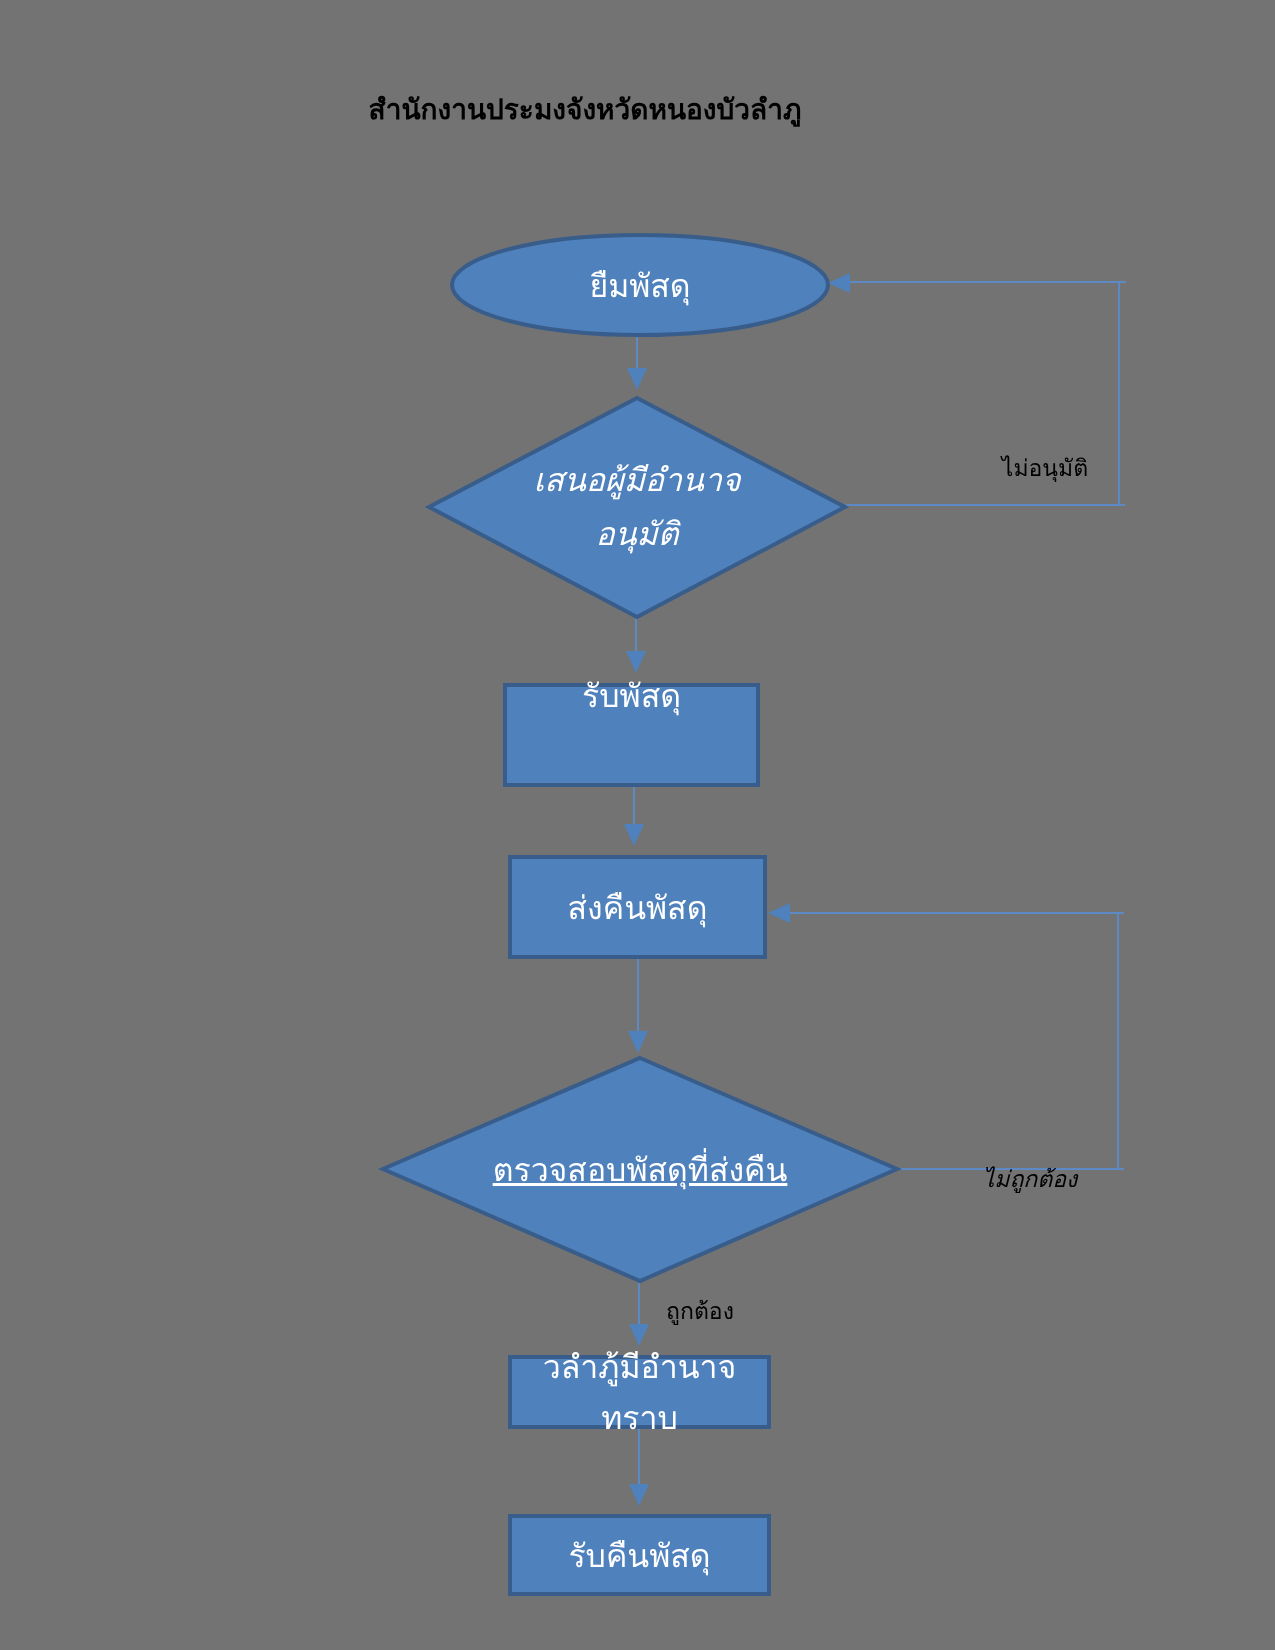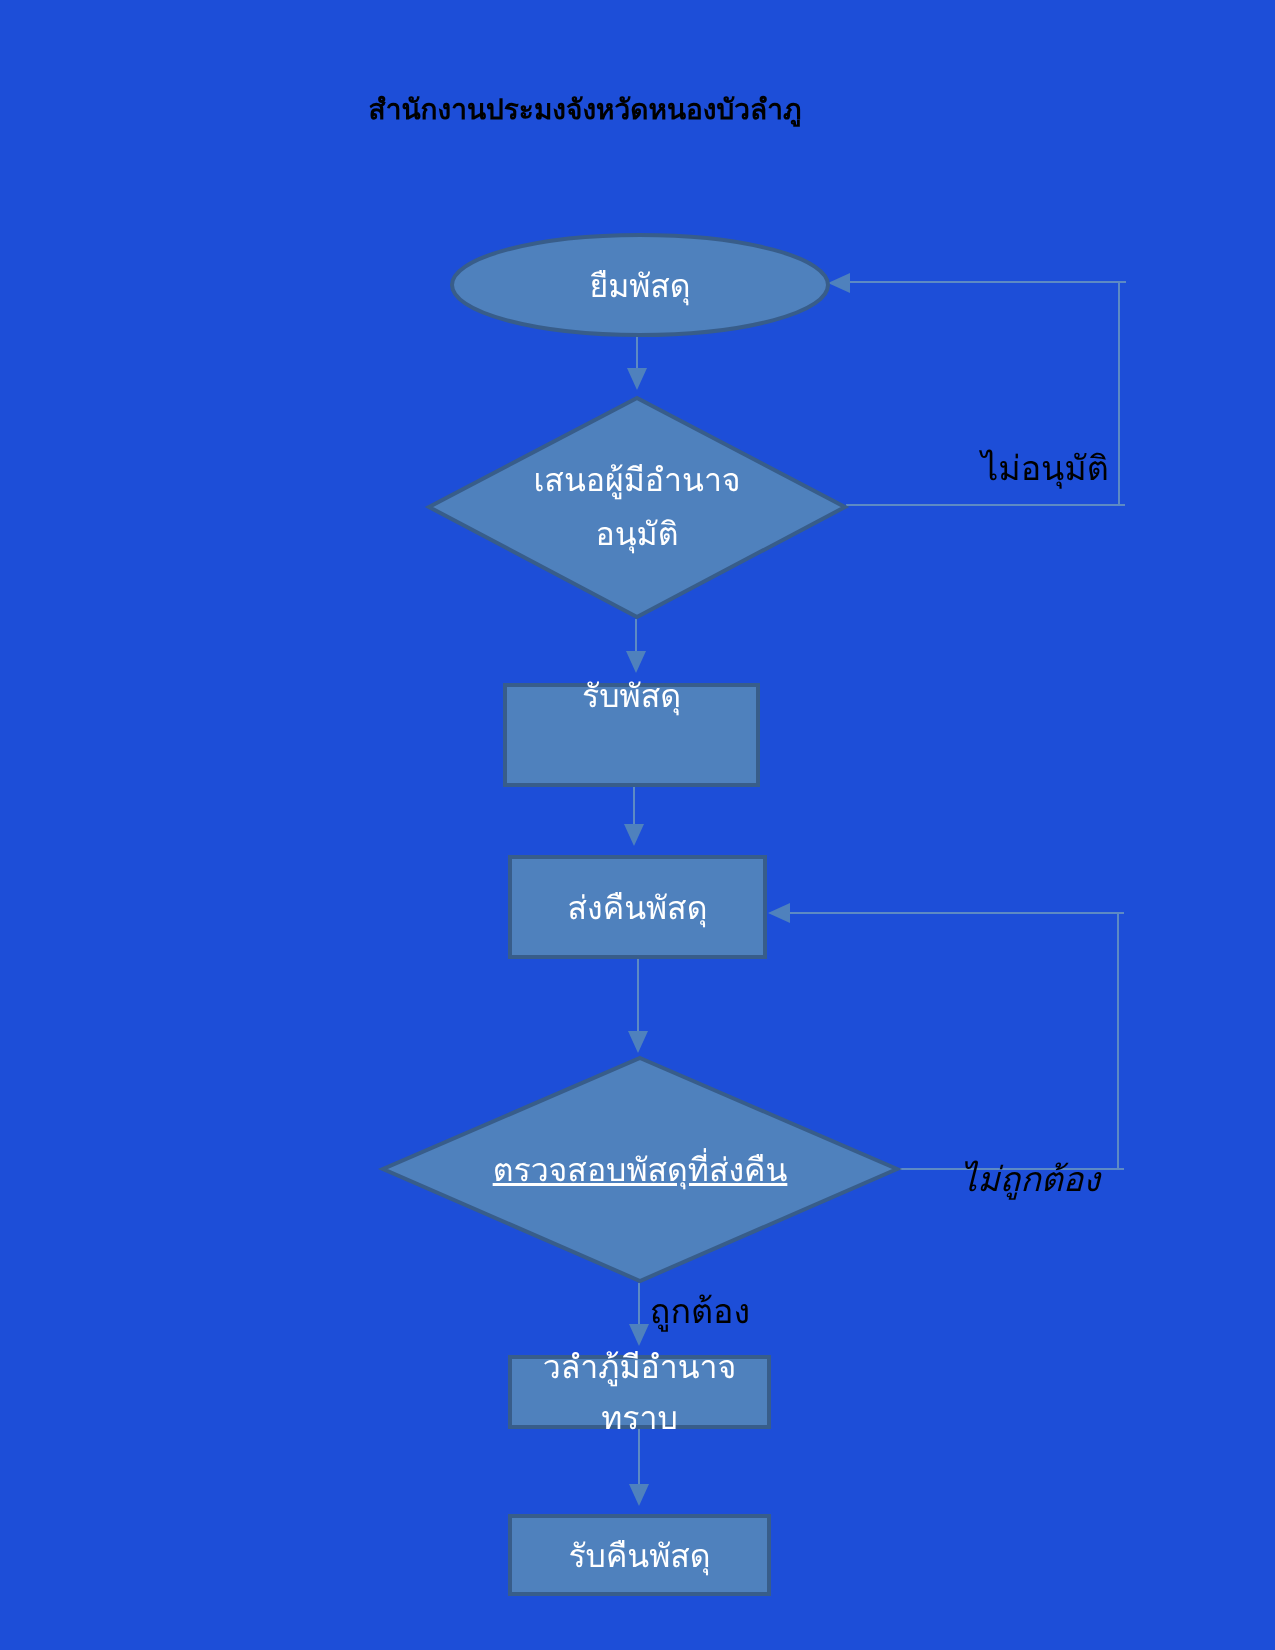--- a/index.html
+++ b/index.html
@@ -4,21 +4,21 @@
 <style>
   html, body {
     margin: 0;
     padding: 0;
     background: #ffffff;
   }
   .page {
     position: relative;
     width: 1275px;
     height: 1650px;
-    background: #1d4ed8;
+    background: #737373;
     font-family: "Liberation Sans", sans-serif;
     overflow: hidden;
   }
   .title {
     position: absolute;
     left: 0;
     top: 84px;
     width: 1170px;
     text-align: center;
     font-weight: bold;
@@ -50,28 +50,29 @@
     align-items: center;
     justify-content: center;
     color: #ffffff;
     font-size: 32px;
     text-align: center;
     white-space: pre-line;
     pointer-events: none;
   }
   .node-label.tall {
     line-height: 54px;
+    font-style: italic;
   }
   .edge-label {
     position: absolute;
     display: flex;
     align-items: center;
     justify-content: center;
     color: #000000;
-    font-size: 34px;
+    font-size: 23px;
     text-align: right;
     pointer-events: none;
   }
 </style>
 </head>
 <body>
 
 <div class="page">
 
   <div class="title">

